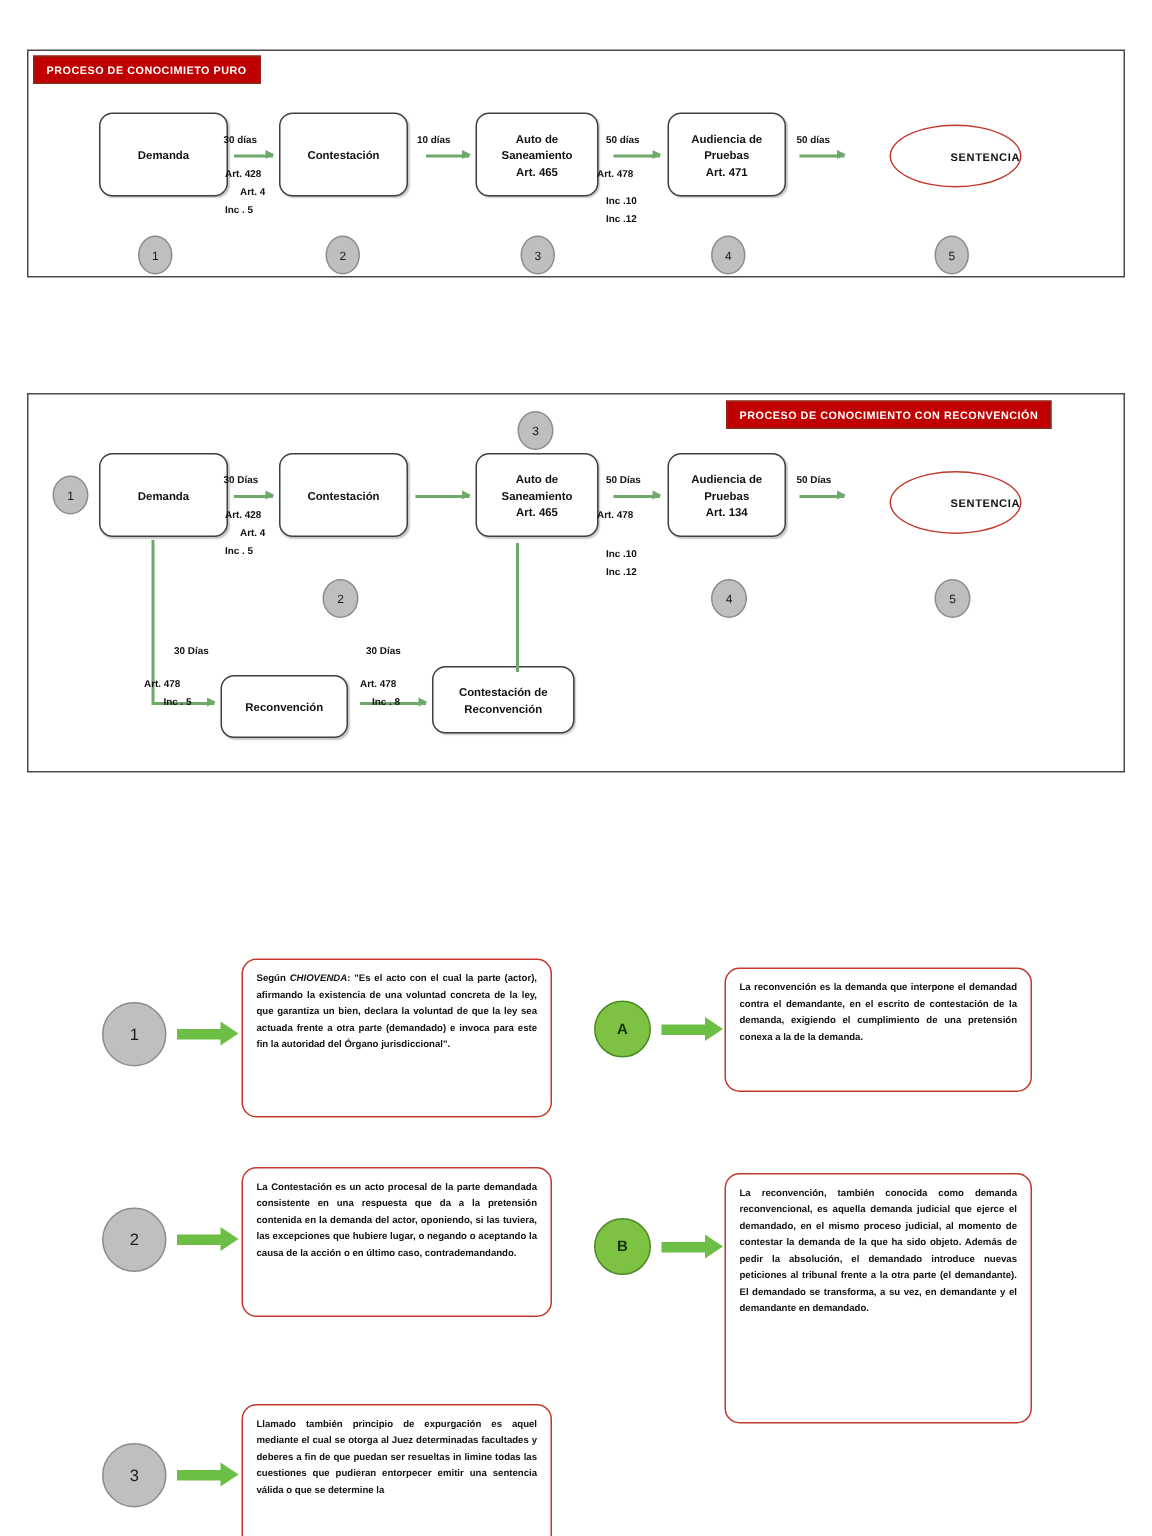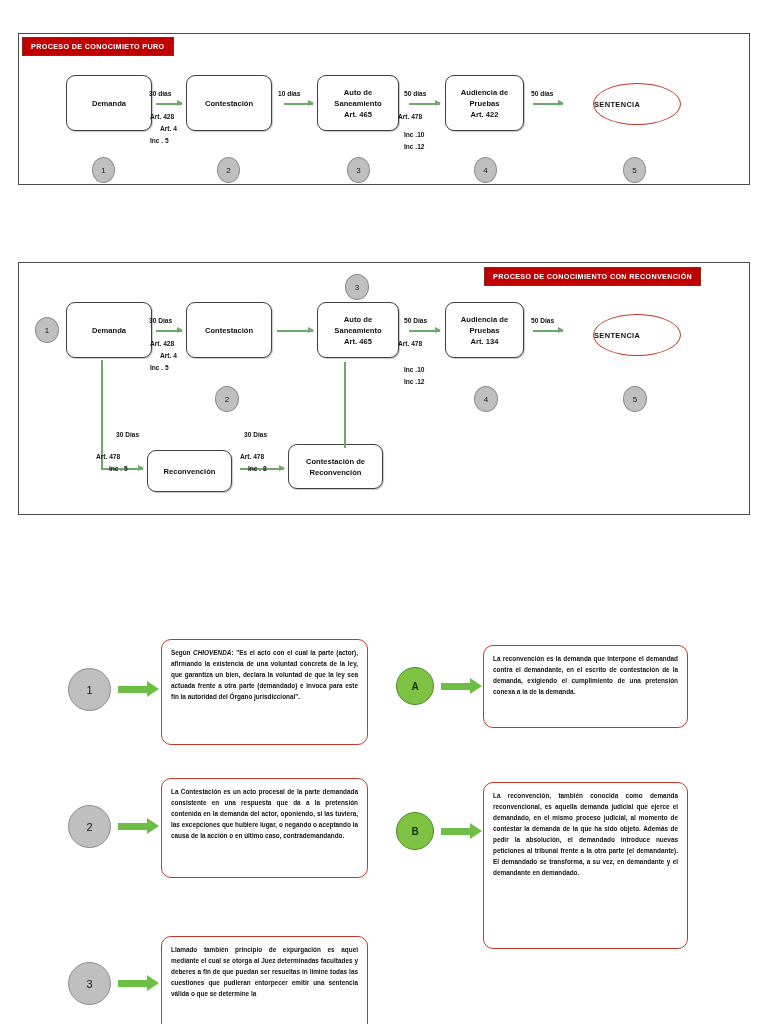--- a/index.html
+++ b/index.html
@@ -54,21 +54,21 @@
     box-shadow:1px 1px 1px rgba(0,0,0,.22);
   }
   .pbox span{display:block;}
 
   .ellipse{
     position:absolute;
     border:1.3px solid #C0392B;
     border-radius:50%;
     background:#fff;
     box-sizing:border-box;
-    display:flex;align-items:center;justify-content:flex-start;
+    display:flex;align-items:center;justify-content:flex-end;
     font-size:7.4px;font-weight:bold;letter-spacing:.4px;
     color:#111;
   }
 
   
   .arrow-h{
     position:absolute;
     height:1.6px;
     background:#6FA86B;
   }
@@ -158,21 +158,21 @@
   <span>Contestación</span>
 </div>
 <div class="pbox" style="left:317px;top:75px;width:82px;height:56px;">
   <span>Auto de</span>
   <span>Saneamiento</span>
   <span>Art.  465</span>
 </div>
 <div class="pbox" style="left:445px;top:75px;width:79px;height:56px;">
   <span>Audiencia de</span>
   <span>Pruebas</span>
-  <span>Art. 422</span>
+  <span>Art. 471</span>
 </div>
 <div class="ellipse" style="left:593px;top:83px;width:88px;height:42px;">
   <span>SENTENCIA</span>
 </div>
 
 <div class="arrow-h" style="left:156px;top:103px;width:26px;"></div>
 <div class="lbl center" style="left:149px;top:89px;">30 días</div>
 <div class="lbl" style="left:150px;top:112px;">Art. 428</div>
 <div class="lbl" style="left:160px;top:124px;">Art. 4</div>
 <div class="lbl" style="left:150px;top:136px;">Inc . 5</div>

